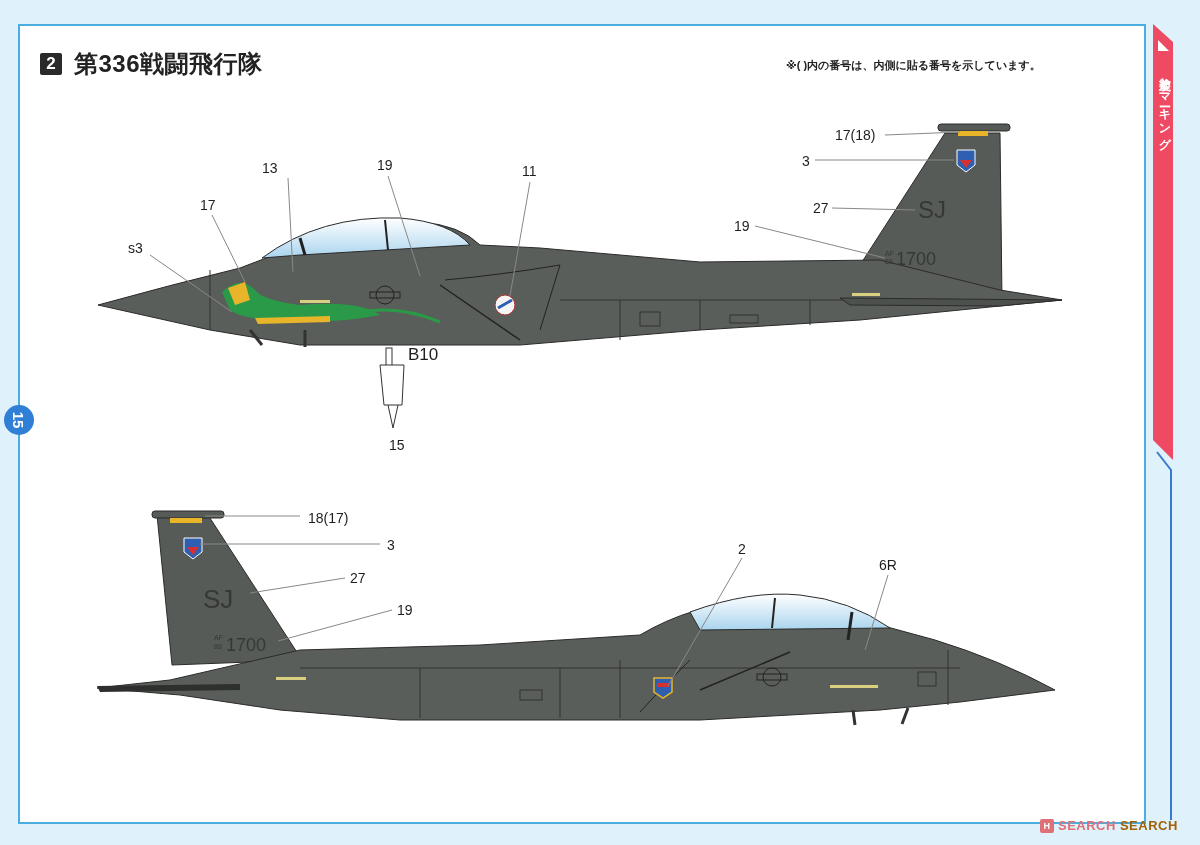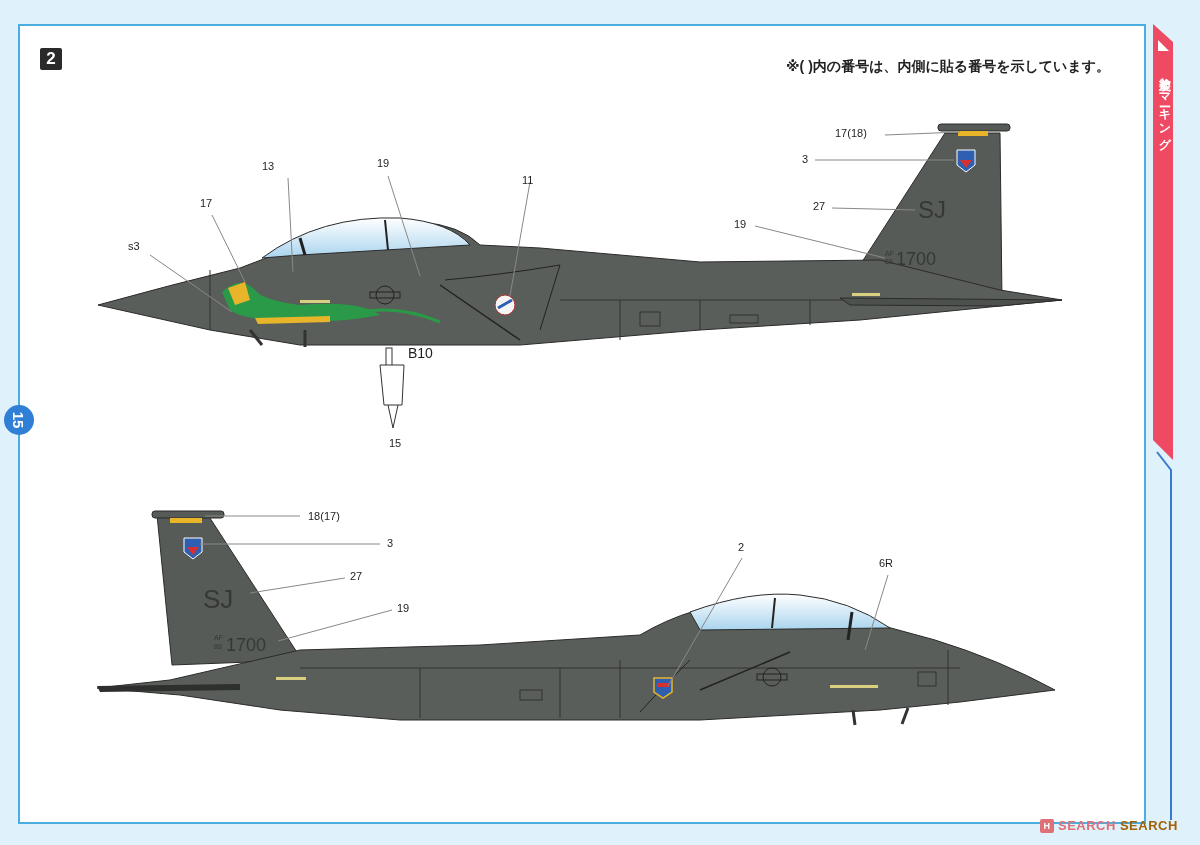--- a/index.html
+++ b/index.html
@@ -23,21 +23,21 @@
   .section-num {
     width: 22px; height: 22px; background: #2a2a2a; color: #fff;
     font-weight: bold; font-size: 17px; line-height: 22px; text-align: center;
     border-radius: 2px;
   }
   .section-title {
     font-size: 24px; font-weight: bold; color: #222; letter-spacing: 0.5px;
   }
   .note {
     position: absolute; left: 786px; top: 58px;
-    font-size: 14px; font-weight: bold; color: #222;
+    font-size: 11px; font-weight: bold; color: #222;
   }
   .side-tab {
     position: absolute; left: 1153px; top: 24px;
     width: 20px; height: 436px;
     background: #ef4a63;
     clip-path: polygon(0 0, 100% 18px, 100% 100%, 0 calc(100% - 20px));
   }
   .side-tab-arrow {
     position: absolute; left: 1158px; top: 40px;
     width: 0; height: 0;
@@ -67,32 +67,33 @@
     display: flex; align-items: center; gap: 4px;
     font-size: 13px; font-weight: bold; letter-spacing: 0.5px;
   }
   .wm-logo {
     width: 14px; height: 14px; background: #e07078; border-radius: 2px;
     color: #fff; font-size: 9px; text-align: center; line-height: 14px;
   }
   .wm-hobby { color: #e07078; }
   .wm-search { color: #a16207; }
   .callout {
-    position: absolute; font-size: 11px; color: #1e1e1e; font-weight: normal;
+    position: absolute; font-size: 14px; color: #1e1e1e; font-weight: normal;
   }
   svg.diagram { position: absolute; left: 0; top: 0; }
 </style>
 </head>
 <body>
 
 <div class="page-frame"></div>
 <div class="page-number">15</div>
 
 <div class="section-header">
   <div class="section-num">2</div>
+  <div class="section-title">第336戦闘飛行隊</div>
 </div>
 
 <div class="note">※( )内の番号は、内側に貼る番号を示しています。</div>
 
 <div class="side-tab"></div>
 <div class="side-tab-arrow"></div>
 <div class="side-tab-label">塗装とマーキング</div>
 <svg class="tab-rail" width="20" height="370" viewBox="0 0 20 370">
   <path d="M3 2 L17 20 L17 370" stroke="#3a78d0" stroke-width="2" fill="none"></path>
 </svg>
@@ -219,26 +220,26 @@
     <line x1="278" y1="641" x2="392" y2="610"></line>
     <line x1="742" y1="558" x2="668" y2="686"></line>
     <line x1="888" y1="575" x2="865" y2="650"></line>
   </g>
 </svg>
 
 <span class="callout" style="left:128px;top:240px">s3</span>
 <span class="callout" style="left:200px;top:197px">17</span>
 <span class="callout" style="left:262px;top:160px">13</span>
 <span class="callout" style="left:377px;top:157px">19</span>
-<span class="callout" style="left:522px;top:174px">11</span>
+<span class="callout" style="left:522px;top:163px">11</span>
 <span class="callout" style="left:835px;top:127px">17(18)</span>
 <span class="callout" style="left:802px;top:153px">3</span>
 <span class="callout" style="left:813px;top:200px">27</span>
 <span class="callout" style="left:734px;top:218px">19</span>
-<span class="callout" style="left:408px;top:345px;font-size:14px">B10</span>
+<span class="callout" style="left:408px;top:345px;font-size:17px">B10</span>
 <span class="callout" style="left:389px;top:437px">15</span>
 
 <span class="callout" style="left:308px;top:510px">18(17)</span>
 <span class="callout" style="left:387px;top:537px">3</span>
 <span class="callout" style="left:350px;top:570px">27</span>
 <span class="callout" style="left:397px;top:602px">19</span>
 <span class="callout" style="left:738px;top:541px">2</span>
 <span class="callout" style="left:879px;top:557px">6R</span>
 
 <div class="watermark">

